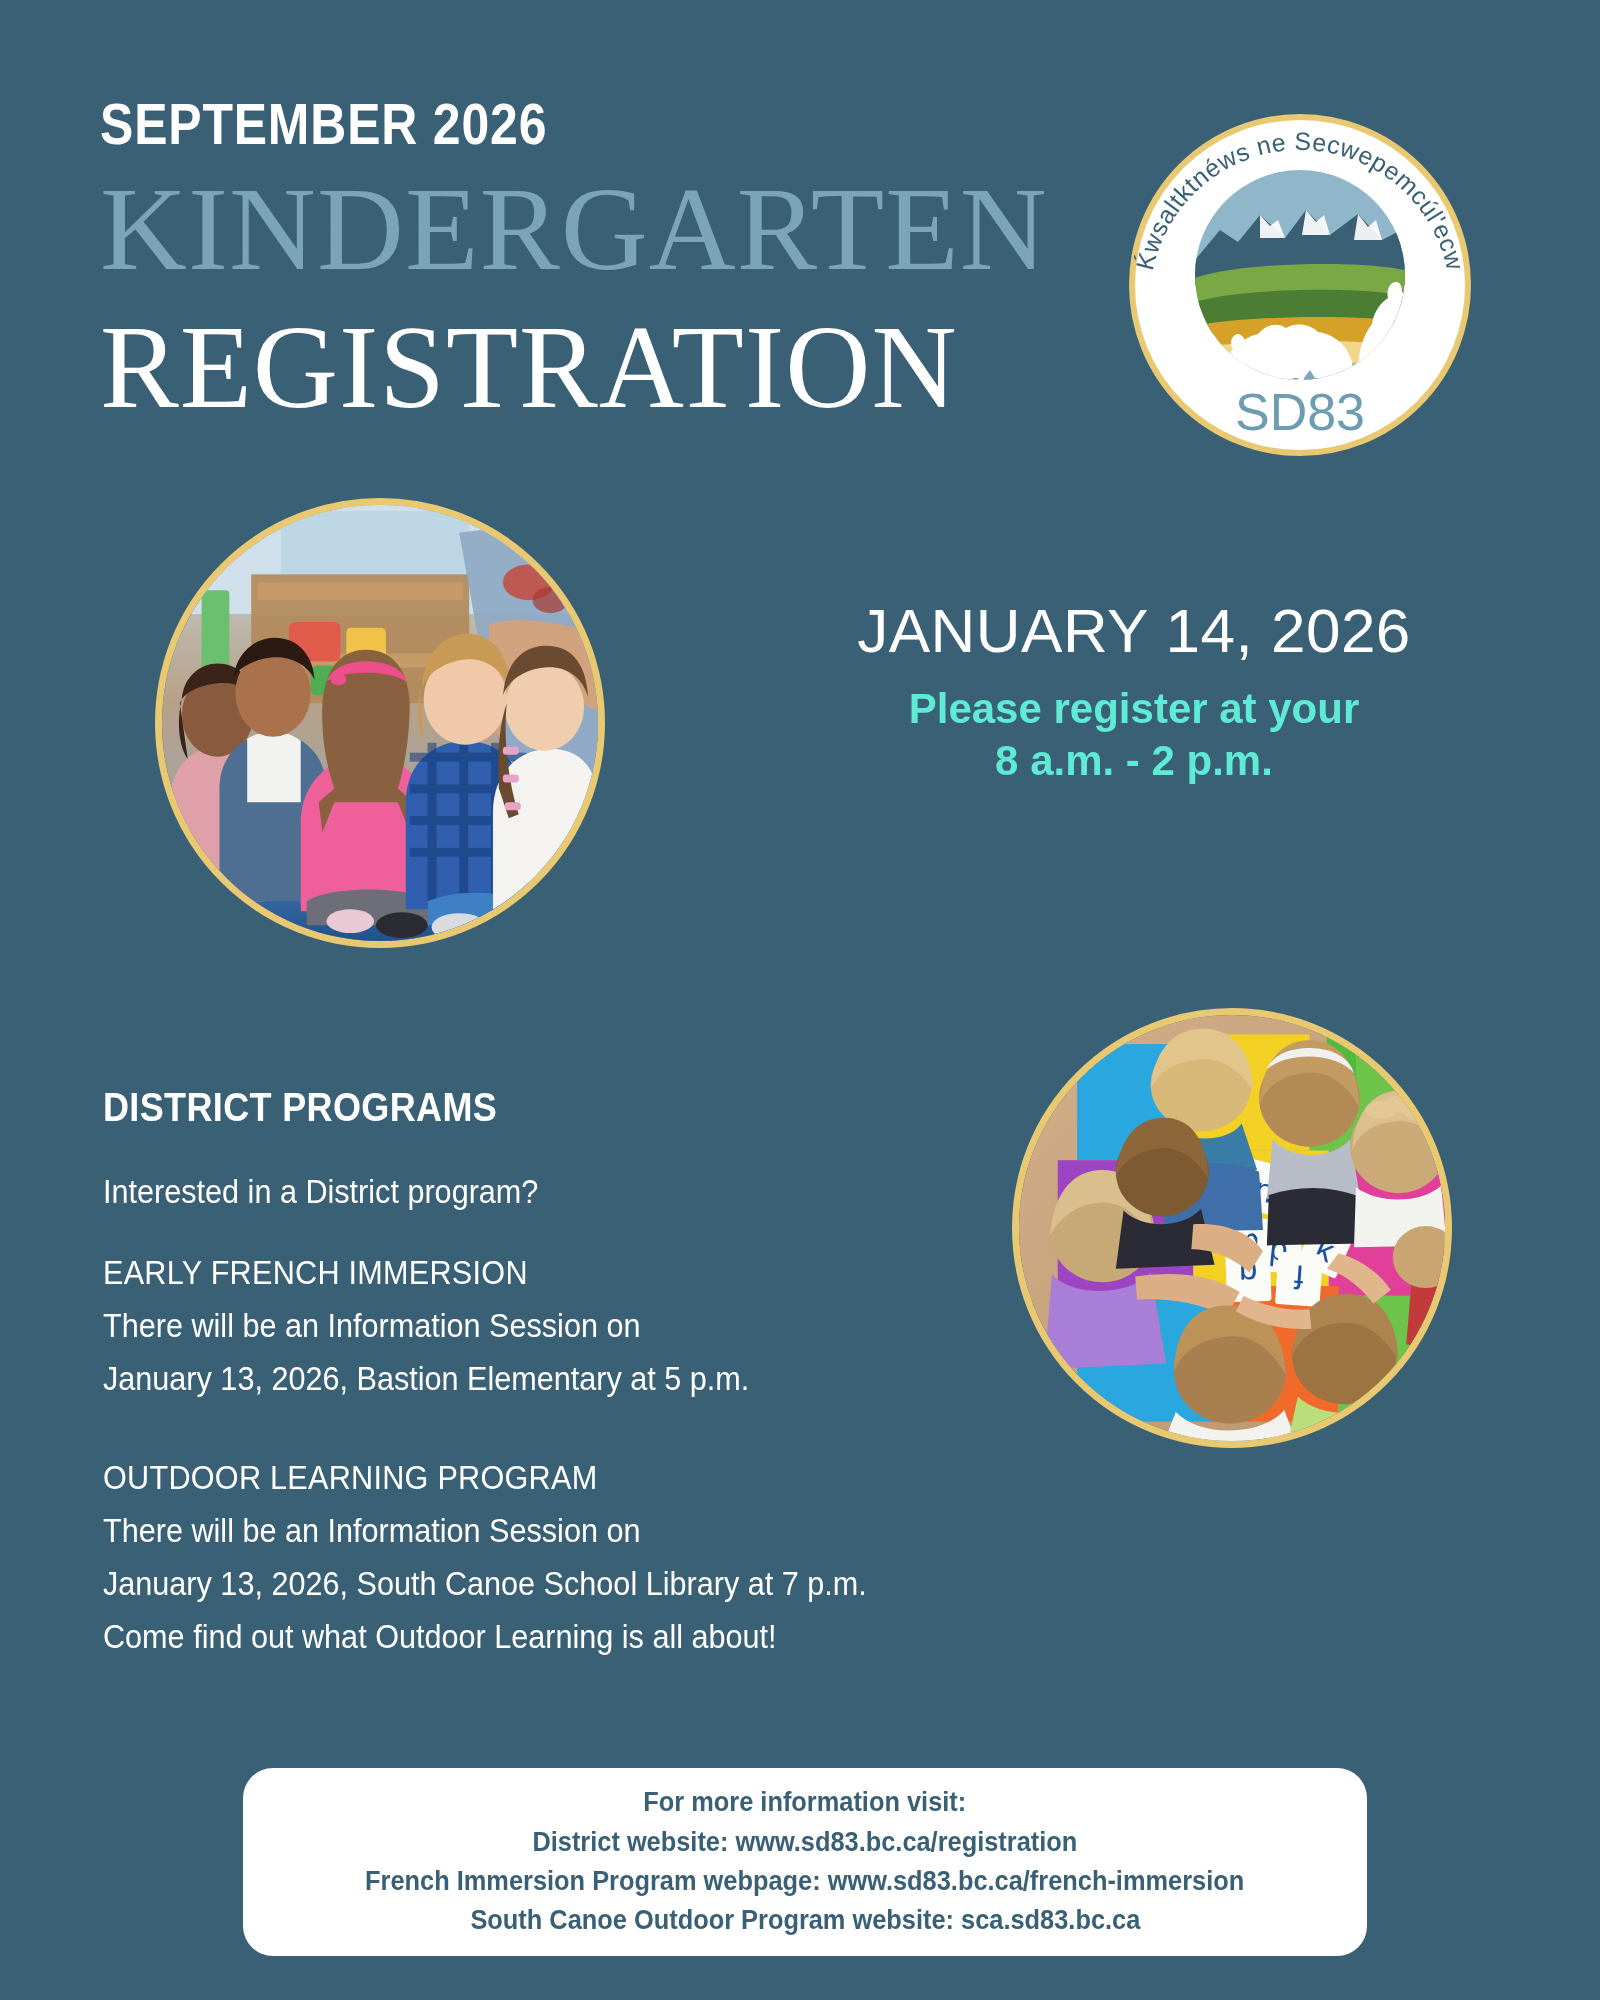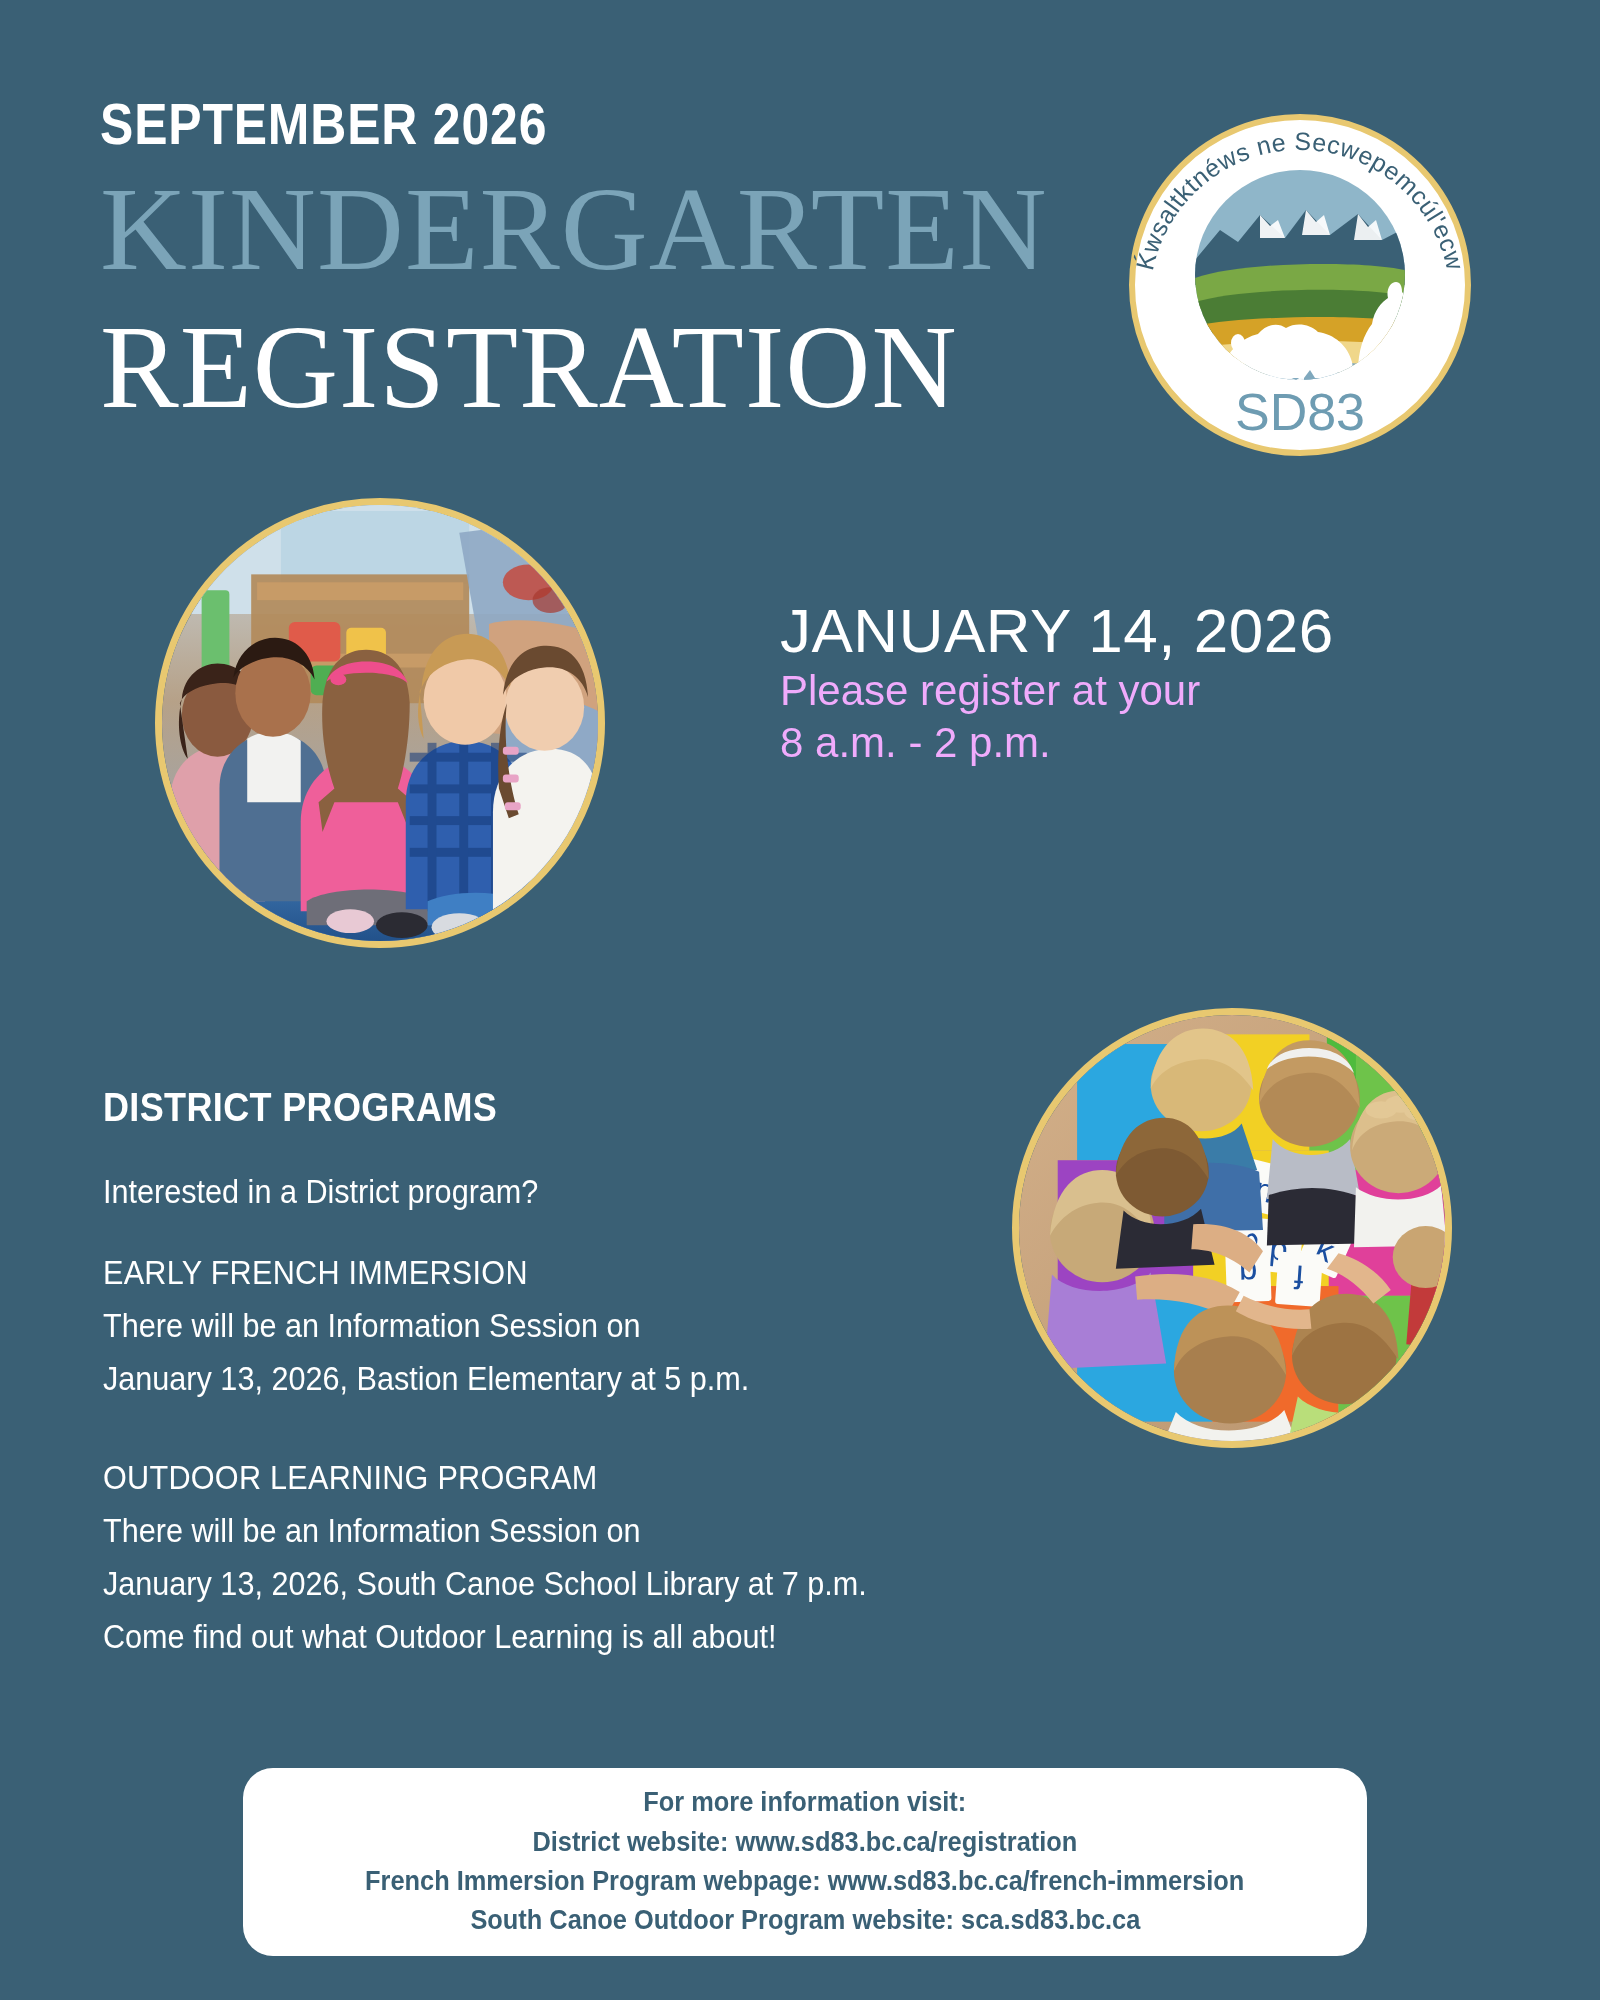--- a/index.html
+++ b/index.html
@@ -61,27 +61,27 @@
   .photo2{
     position:absolute;left:1012px;top:1008px;width:440px;height:440px;
     border-radius:50%;
     border:7px solid #e8c870;
     overflow:hidden;
     box-sizing:border-box;
   }
   .ph-svg{display:block;width:100%;height:100%;}
 
   
-  .dateblock{position:absolute;right:140px;top:598px;width:680px;text-align:left;}
+  .dateblock{position:absolute;right:126px;top:598px;width:680px;text-align:center;}
   .date-main{
     font-size:62px;color:#ffffff;line-height:1.08;font-weight:normal;
     letter-spacing:0.5px;
   }
   .date-sub{
-    font-size:42px;color:#f0abfc;line-height:1.24;font-weight:normal;
+    font-size:42px;color:#5eead4;line-height:1.24;margin-top:18px;font-weight:bold;
   }
 
   
   .dp{position:absolute;left:103px;top:1085px;width:1020px;}
   .dp-title{
     font-weight:bold;font-size:40px;color:#ffffff;letter-spacing:0.4px;
     transform:scaleX(0.9);transform-origin:left center;white-space:nowrap;
   }
   .dp-q{
     font-size:34px;color:#ffffff;margin-top:42px;

